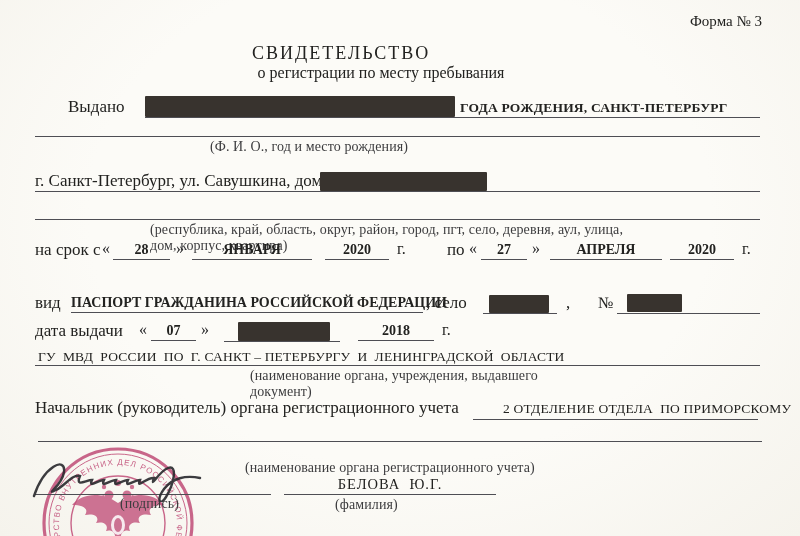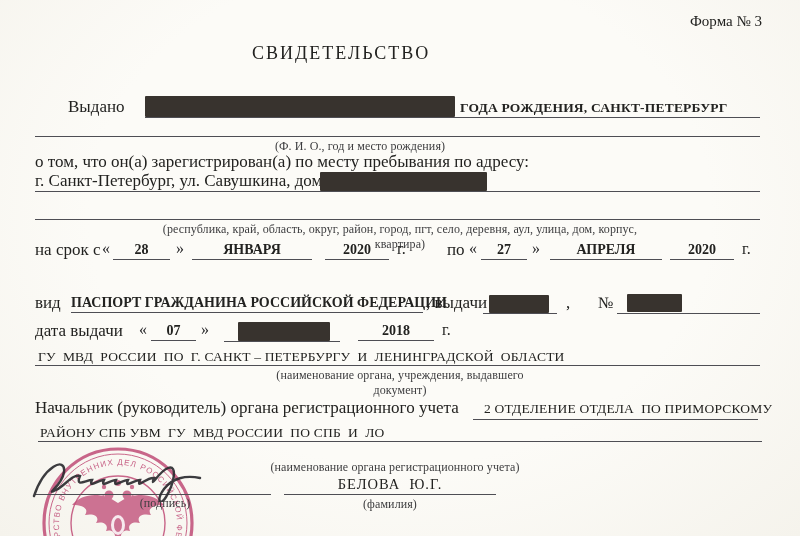--- a/index.html
+++ b/index.html
@@ -8,50 +8,50 @@
     background:radial-gradient(ellipse at 50% 40%, #fcfbf7 55%, #f5f3ec 100%);
     font-family:"Liberation Serif", serif;
     color:#222220;
   }
   .abs{position:absolute;}
   .t17{font-size:17px;line-height:1.15;}
   .t16{font-size:16px;}
   .t15{font-size:15px;}
   .capsb{font-weight:bold;font-size:13.5px;white-space:pre;letter-spacing:.2px;}
   .caps{font-size:13.5px;white-space:pre;letter-spacing:.2px;}
-  .caption{font-size:12px;color:#3c3c3e;text-align:center;letter-spacing:.1px;}
+  .caption{font-size:14px;color:#3c3c3e;text-align:left;letter-spacing:.1px;}
   .hline{position:absolute;height:1px;background:#4e4e54;}
   .redact{position:absolute;background:#38332e;border-radius:1px;}
   .uspan{position:absolute;border-bottom:1px solid #4e4e54;text-align:center;height:19px;}
   .uspan.vb{font-weight:bold;font-size:14px;padding-top:2px;height:17px;white-space:pre;}
   .title{font-size:18px;letter-spacing:2px;}
   .subtitle{font-size:16px;text-align:center;}
   .quote{font-size:16px;color:#2a2a2c;}
   .z2{z-index:2;}
   .z3{z-index:3;}
   svg{display:block;}
 </style>
 </head>
 <body>
 
 <div class="doc">
 
   <div class="abs t15" style="top:13px;right:38px;">Форма № 3</div>
 
   <div class="abs title" style="left:252px;top:43px;">СВИДЕТЕЛЬСТВО</div>
+  <div class="abs subtitle" style="left:238px;top:64px;width:286px;">о регистрации по месту пребывания</div>
 
   <div class="abs t17" style="left:68px;top:97px;">Выдано</div>
   <div class="hline" style="left:145px;top:117px;width:615px;"></div>
   <div class="redact" style="left:145px;top:96px;width:310px;height:21px;"></div>
   <div class="abs capsb" style="left:460px;top:100px;">ГОДА РОЖДЕНИЯ, САНКТ-ПЕТЕРБУРГ</div>
 
   <div class="hline" style="left:35px;top:136px;width:725px;"></div>
   <div class="abs caption" style="left:210px;top:139px;width:300px;">(Ф. И. О., год и место рождения)</div>
 
-  <div class="abs t17" style="left:35px;top:152px;">о том, что он(а) зарегистрирован(а) по месту пребывания по адресу:</div>
 
   <div class="abs t17" style="left:35px;top:171px;">г. Санкт-Петербург, ул. Савушкина, дом</div>
   <div class="redact" style="left:320px;top:172px;width:167px;height:19px;"></div>
   <div class="hline" style="left:35px;top:191px;width:725px;"></div>
 
   <div class="hline" style="left:35px;top:219px;width:725px;"></div>
   <div class="abs caption" style="left:150px;top:222px;width:500px;">(республика, край, область, округ, район, город, пгт, село, деревня, аул, улица, дом, корпус, квартира)</div>
 
   <div class="abs t17" style="left:35px;top:240px;">на срок с</div>
   <div class="abs quote" style="left:102px;top:240px;">«</div>
@@ -64,21 +64,21 @@
   <div class="abs quote" style="left:469px;top:240px;">«</div>
   <div class="uspan vb" style="left:481px;top:240px;width:46px;">27</div>
   <div class="abs quote" style="left:532px;top:240px;">»</div>
   <div class="uspan vb" style="left:550px;top:240px;width:112px;">АПРЕЛЯ</div>
   <div class="uspan vb" style="left:670px;top:240px;width:64px;">2020</div>
   <div class="abs t16" style="left:742px;top:240px;">г.</div>
 
 
   <div class="abs t17" style="left:35px;top:293px;">вид</div>
   <div class="uspan vb" style="left:71px;top:293px;width:352px;">ПАСПОРТ ГРАЖДАНИНА РОССИЙСКОЙ ФЕДЕРАЦИИ</div>
-  <div class="abs t17" style="left:426px;top:293px;">, выдачи</div>
+  <div class="abs t17" style="left:426px;top:293px;">, село</div>
   <div class="hline" style="left:483px;top:313px;width:74px;"></div>
   <div class="redact" style="left:489px;top:295px;width:60px;height:18px;"></div>
   <div class="abs t17" style="left:566px;top:293px;">,</div>
   <div class="abs t16" style="left:598px;top:294px;">№</div>
   <div class="hline" style="left:617px;top:313px;width:143px;"></div>
   <div class="redact" style="left:627px;top:294px;width:55px;height:18px;"></div>
 
   <div class="abs t17" style="left:35px;top:321px;">дата выдачи</div>
   <div class="abs quote" style="left:139px;top:321px;">«</div>
   <div class="uspan vb" style="left:151px;top:321px;width:45px;">07</div>
@@ -86,23 +86,22 @@
   <div class="hline" style="left:224px;top:341px;width:116px;"></div>
   <div class="redact" style="left:238px;top:322px;width:92px;height:19px;"></div>
   <div class="uspan vb" style="left:358px;top:321px;width:76px;">2018</div>
   <div class="abs t16" style="left:442px;top:321px;">г.</div>
 
   <div class="abs caps" style="left:38px;top:349px;">ГУ  МВД  РОССИИ  ПО  Г. САНКТ – ПЕТЕРБУРГУ  И  ЛЕНИНГРАДСКОЙ  ОБЛАСТИ</div>
   <div class="hline" style="left:35px;top:365px;width:725px;"></div>
   <div class="abs caption" style="left:250px;top:368px;width:300px;">(наименование органа, учреждения, выдавшего документ)</div>
 
   <div class="abs t17" style="left:35px;top:398px;">Начальник (руководитель) органа регистрационного учета</div>
-  <div class="abs caps" style="left:484px;top:401px;">2 ОТДЕЛЕНИЕ ОТДЕЛА  ПО ПРИМОРСКОМУ</div>
+  <div class="abs caps" style="left:503px;top:401px;">2 ОТДЕЛЕНИЕ ОТДЕЛА  ПО ПРИМОРСКОМУ</div>
   <div class="hline" style="left:473px;top:419px;width:285px;"></div>
-  <div class="abs caps z2" style="left:40px;top:425px;">РАЙОНУ СПБ УВМ  ГУ  МВД РОССИИ  ПО СПБ  И  ЛО</div>
   <div class="hline z2" style="left:38px;top:441px;width:724px;"></div>
   <div class="abs caption z2" style="left:245px;top:460px;width:300px;">(наименование органа регистрационного учета)</div>
 
   <div class="abs" style="left:38px;top:443px;width:160px;height:160px;">
     <svg width="160" height="160" viewBox="0 0 160 160">
       <g fill="none" stroke="#c2527b" opacity="0.88">
         <circle cx="80" cy="80" r="74" stroke-width="3.2"></circle>
         <circle cx="80" cy="80" r="69" stroke-width="1"></circle>
         <circle cx="80" cy="80" r="47" stroke-width="1.4"></circle>
       </g>

